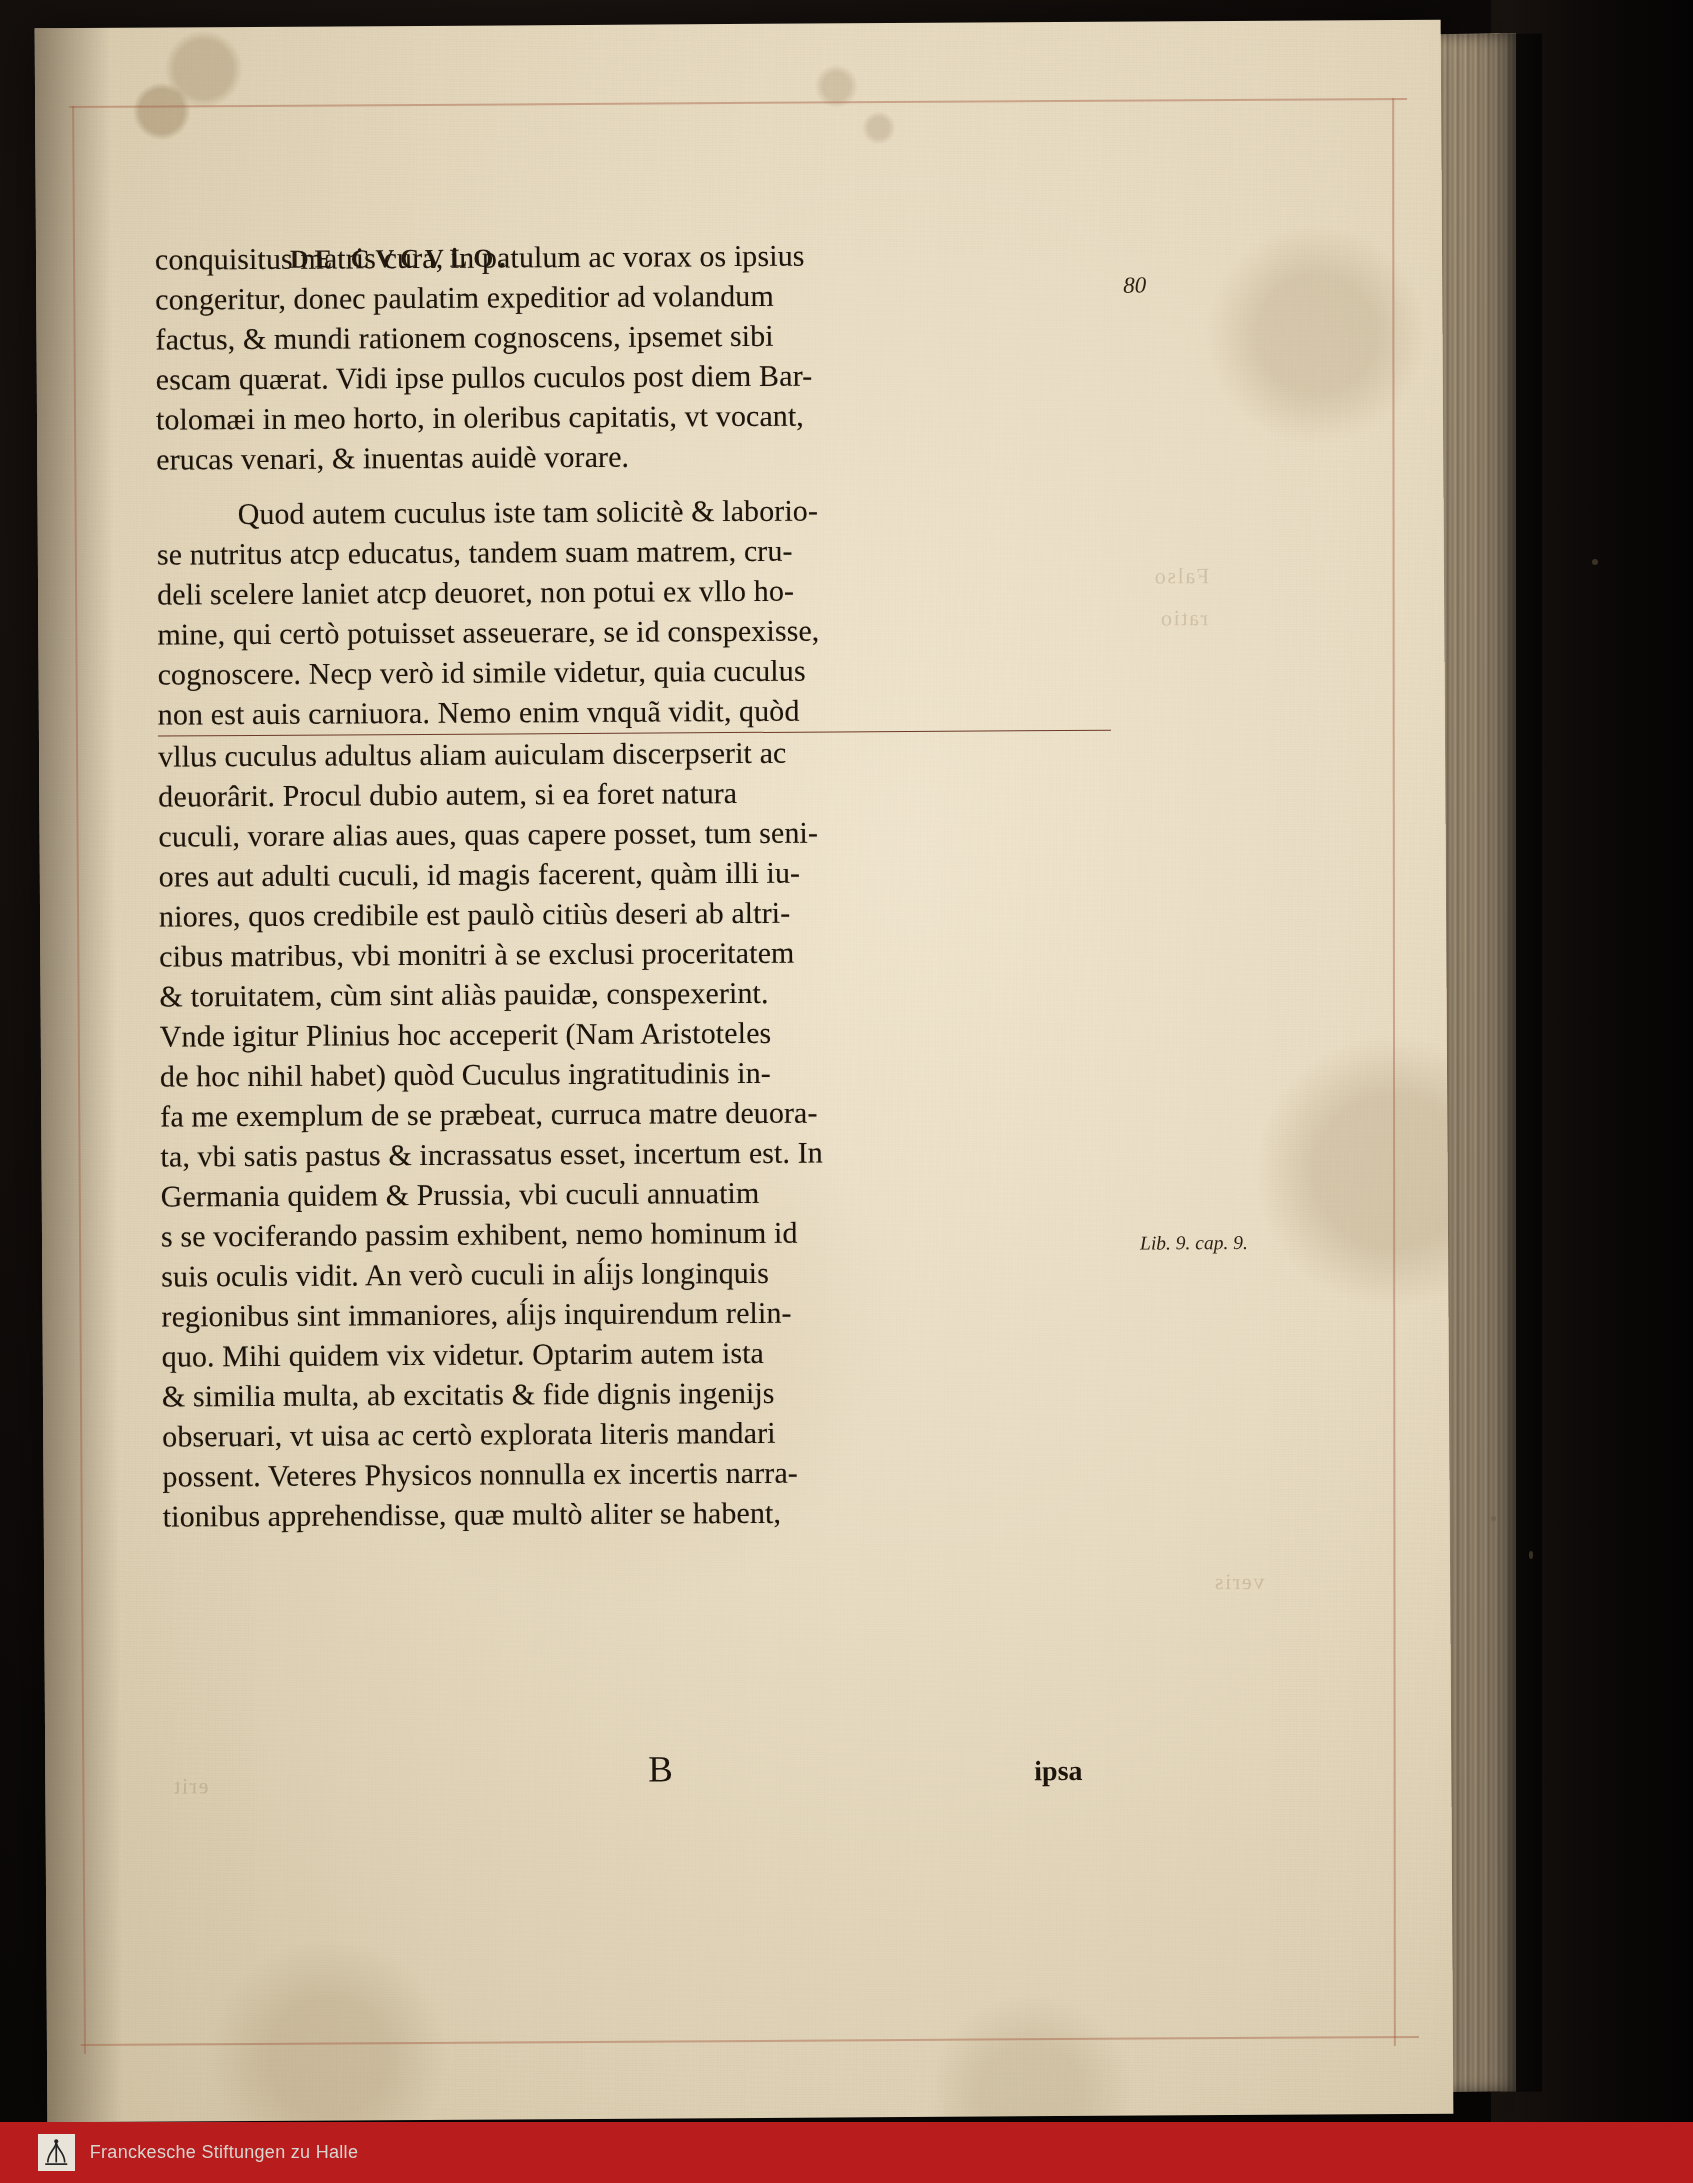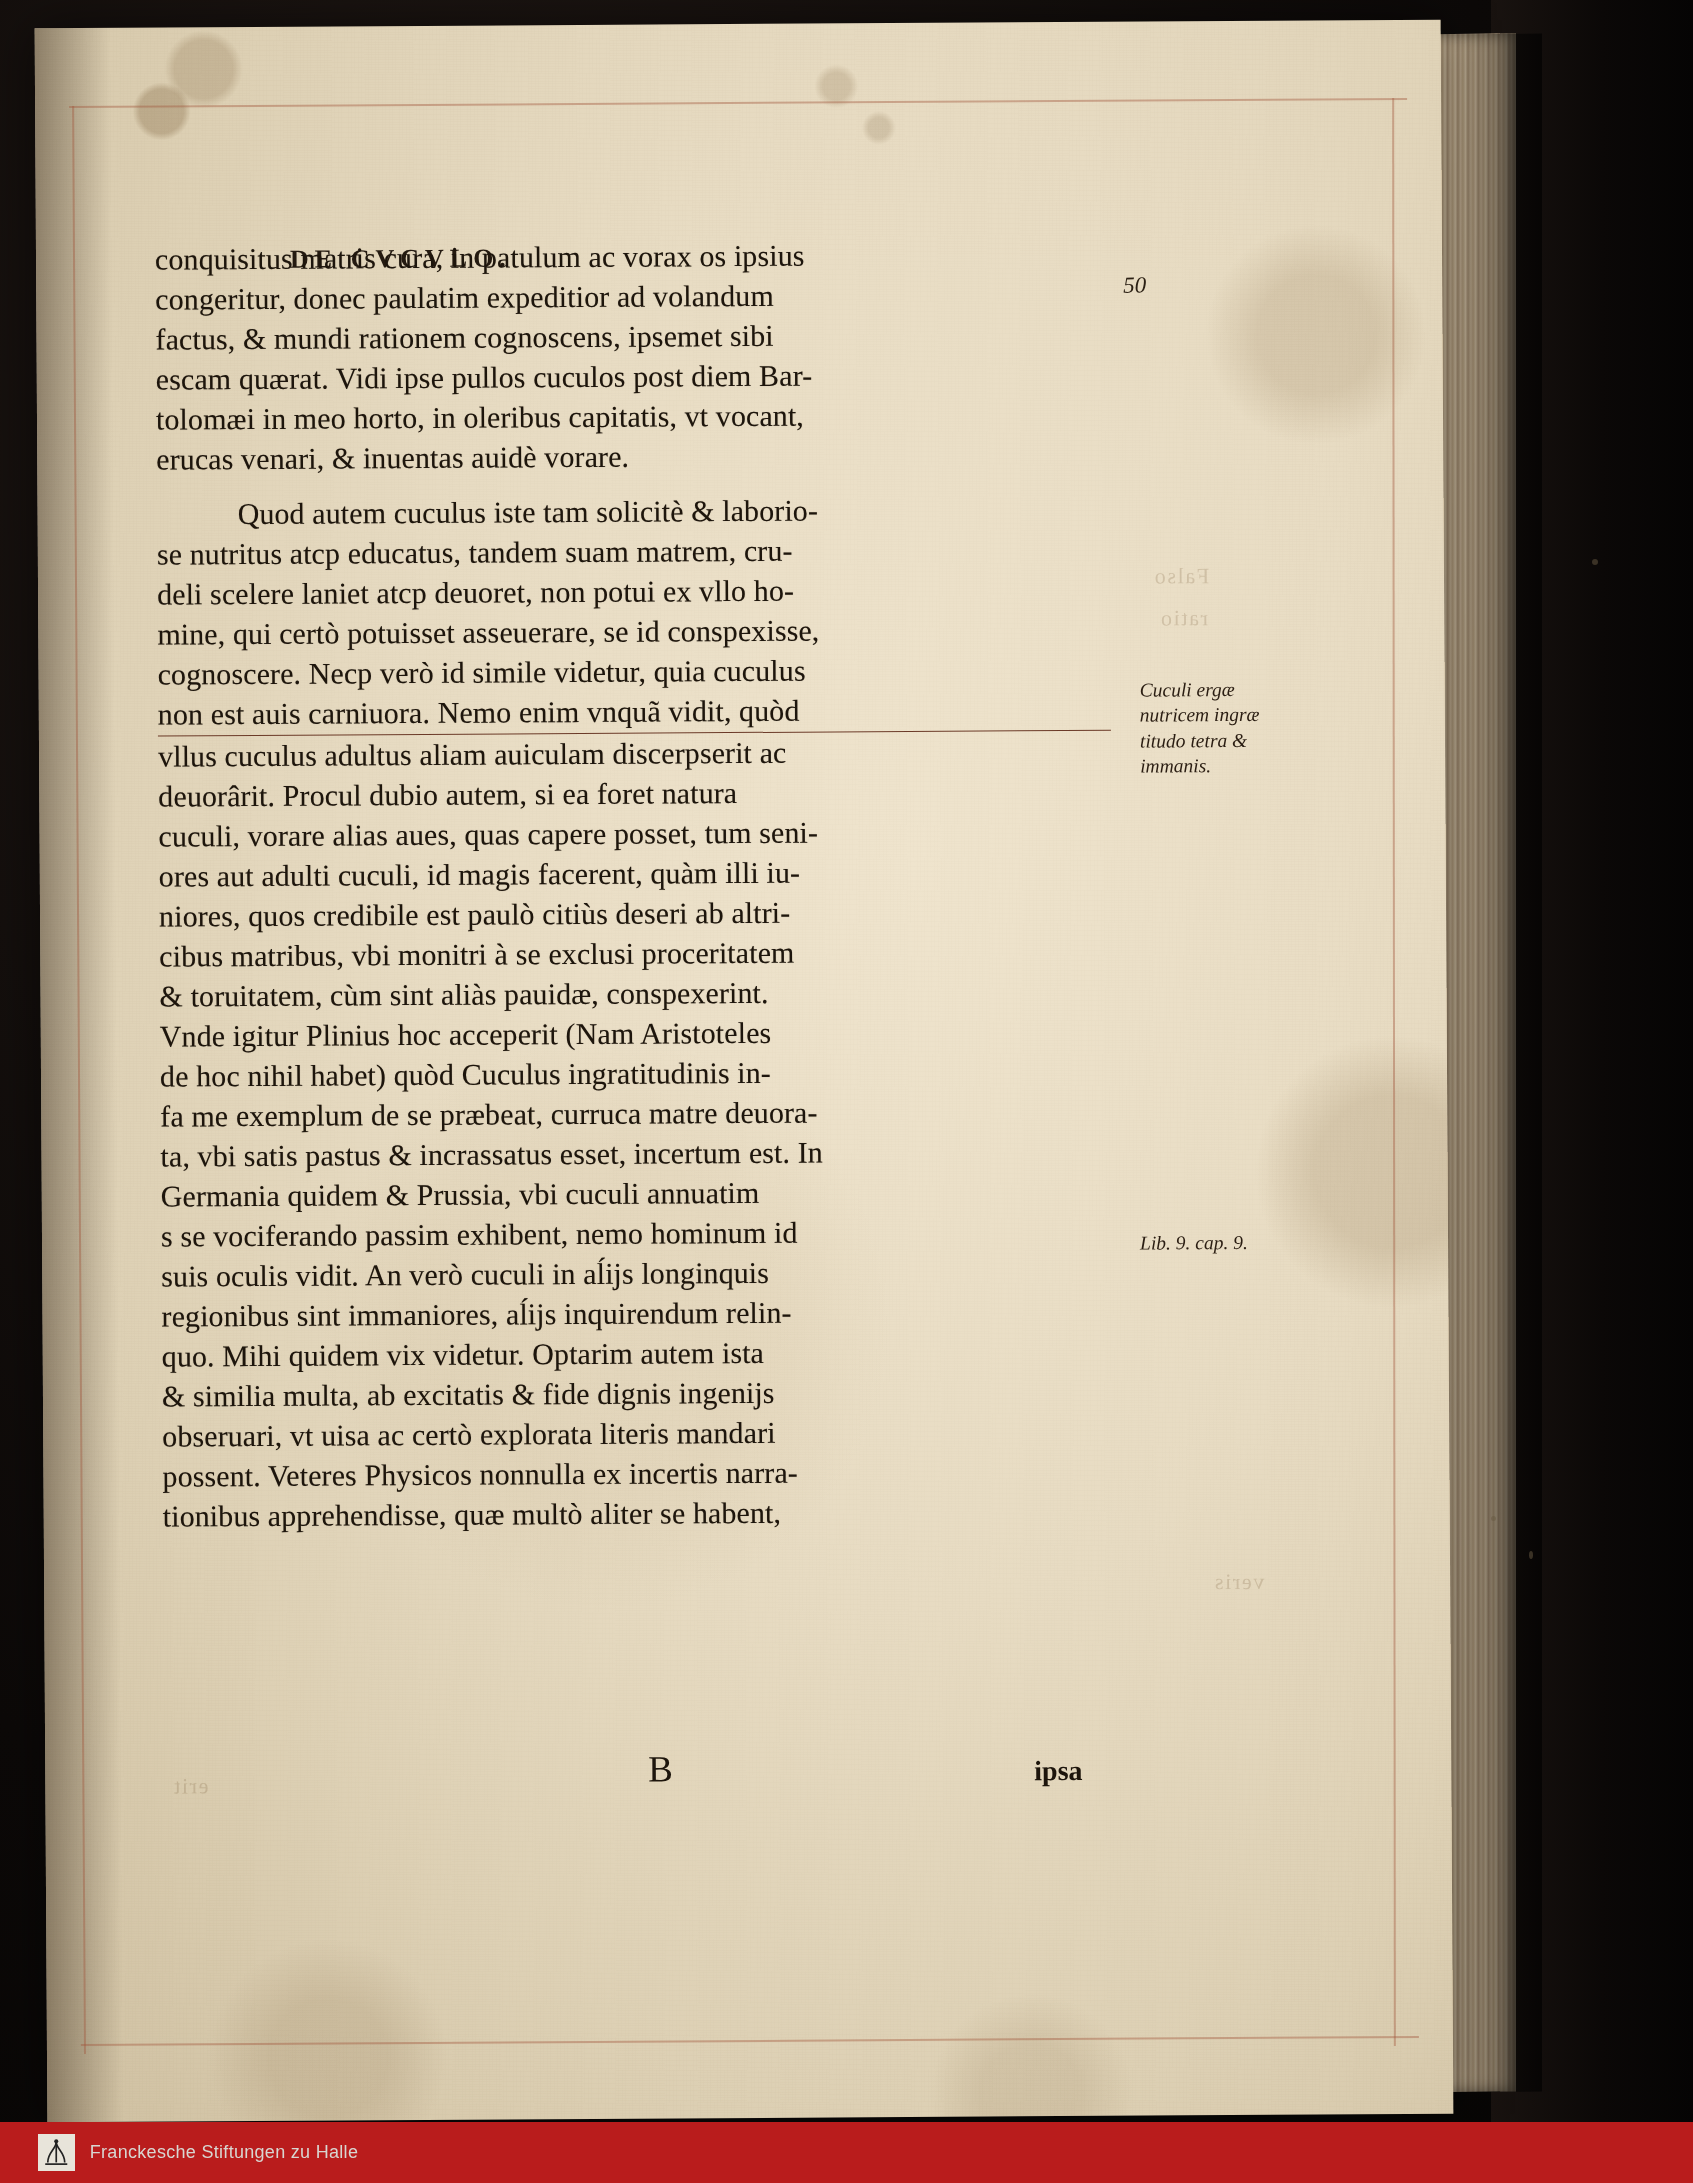--- a/index.html
+++ b/index.html
@@ -257,21 +257,21 @@
 
   <div class="ghost" id="ghost-a">Falso</div>
   <div class="ghost" id="ghost-b">ratio</div>
   <div class="ghost" id="ghost-c">veris</div>
   <div class="ghost" id="ghost-d">erit</div>
 
   <div id="running-head">
     <span>DE CVCVLO.</span>
   </div>
 
-  <div id="folio-number">50</div>
+  <div id="folio-number">80</div>
 
   <div id="text-column">
 
     <p class="para">
       <span class="line">conquisitus matris cura, in patulum ac vorax os ipsius</span>
       <span class="line">congeritur, donec paulatim expeditior ad volandum</span>
       <span class="line">factus, &amp; mundi rationem  cognoscens,  ipsemet  sibi</span>
       <span class="line">escam quærat. Vidi ipse pullos cuculos post diem Bar-</span>
       <span class="line">tolomæi in meo horto, in oleribus capitatis, vt vocant,</span>
       <span class="line">erucas venari, &amp; inuentas auidè vorare.</span>
@@ -301,26 +301,20 @@
       <span class="line" style="text-indent:0;">regionibus sint immaniores, aĺijs inquirendum relin-</span>
       <span class="line" style="text-indent:0;">quo. Mihi quidem vix videtur.  Optarim autem ista</span>
       <span class="line" style="text-indent:0;">&amp; similia  multa,  ab excitatis  &amp;  fide  dignis ingenijs</span>
       <span class="line" style="text-indent:0;">obseruari, vt uisa ac certò explorata literis mandari</span>
       <span class="line" style="text-indent:0;">possent. Veteres Physicos nonnulla ex incertis narra-</span>
       <span class="line" style="text-indent:0;">tionibus apprehendisse,  quæ multò  aliter  se habent,</span>
     </p>
 
   </div>
 
-  <div class="marginal" id="marginal-one">
-    <span style="display:block;">Cuculi  ergæ</span>
-    <span style="display:block;">nutricem ingræ</span>
-    <span style="display:block;">titudo tetra &amp;</span>
-    <span style="display:block;">immanis.</span>
-  </div>
 
   <div class="marginal" id="marginal-two">
     <span style="display:block;">Lib. 9. cap. 9.</span>
   </div>
 
   <div id="signature-mark">B</div>
   <div id="catchword">ipsa</div>
 
 </div>
 

